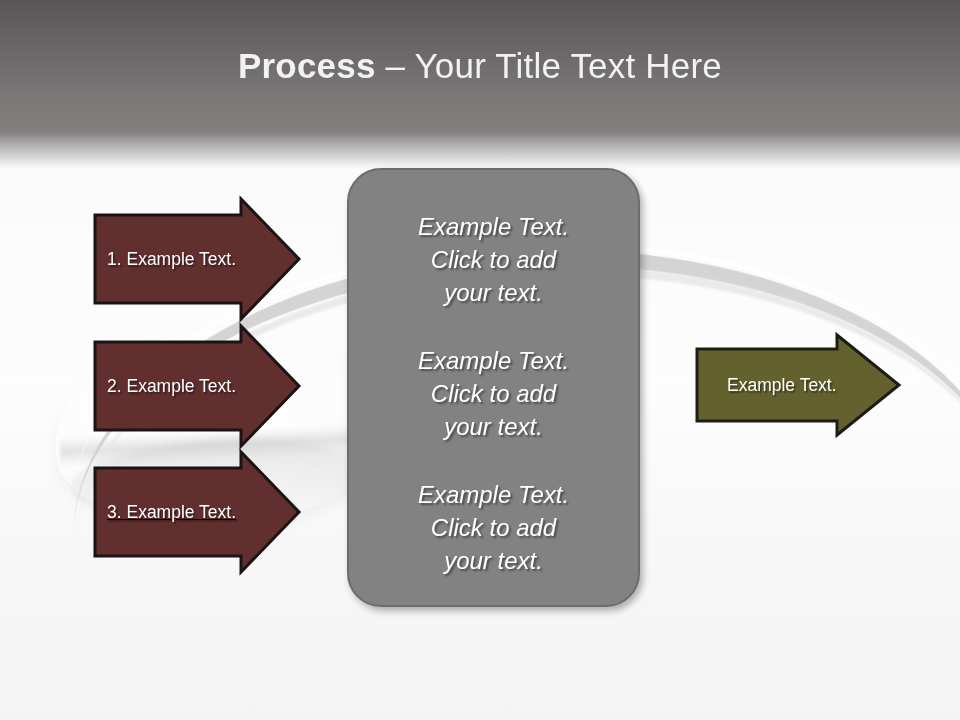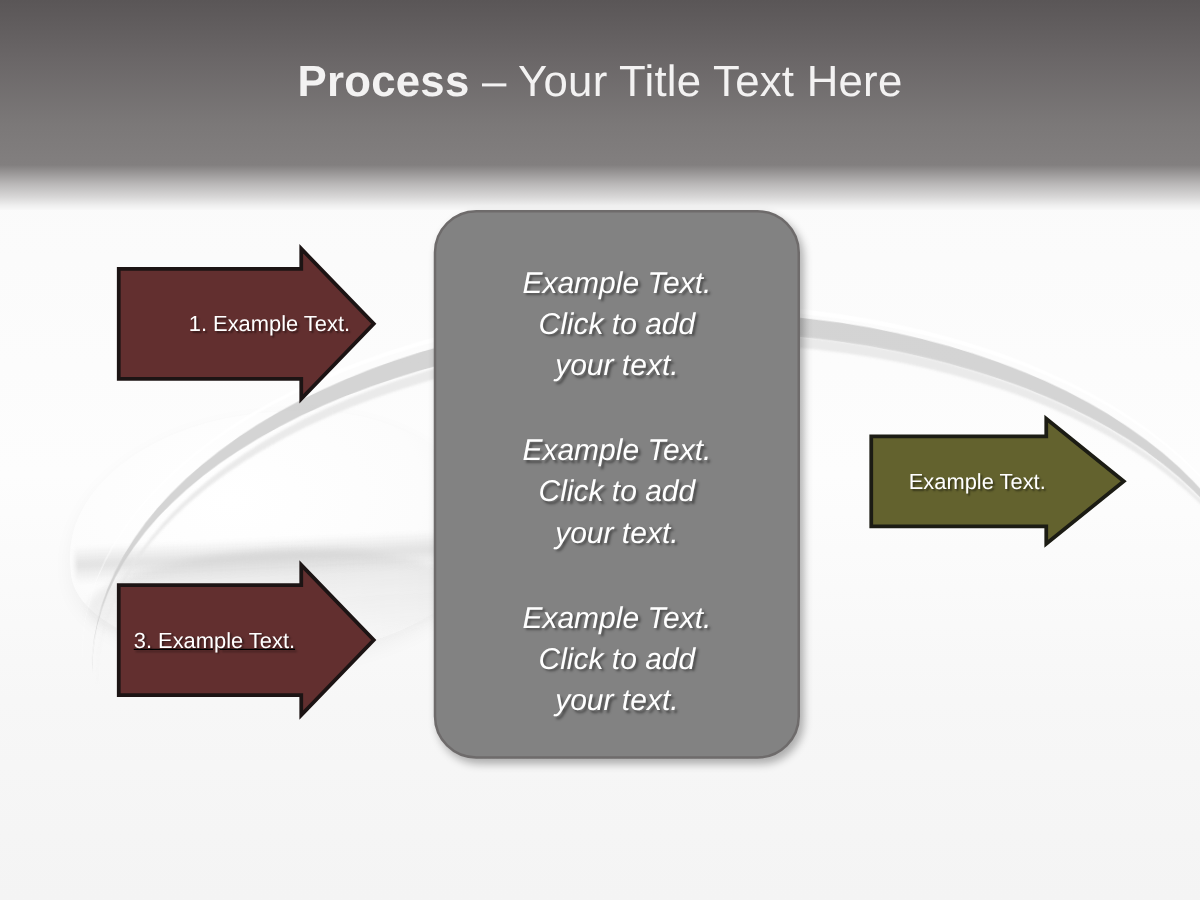--- a/index.html
+++ b/index.html
@@ -151,21 +151,21 @@
   .arrow svg { position: absolute; left: 0; top: 0; overflow: visible; }
   .arrow .arrow-label {
     position: relative;
     z-index: 2;
     color: #ffffff;
     font-size: 17.5px;
     text-shadow: 1.5px 1.5px 1.5px rgba(0,0,0,0.45);
     white-space: nowrap;
   }
 
-  #arrow-1 { left: 93px;  top: 197px; width: 208px; height: 124px; padding-left: 44px; }
+  #arrow-1 { left: 93px;  top: 197px; width: 208px; height: 124px; }
   #arrow-2 { left: 93px;  top: 324px; width: 208px; height: 124px; }
   #arrow-3 { left: 93px;  top: 450px; width: 208px; height: 124px; text-decoration: underline; }
   #arrow-1 .arrow-label,
   #arrow-2 .arrow-label,
   #arrow-3 .arrow-label { margin-left: 14px; }
 
   #arrow-out { left: 695px; top: 333px; width: 206px; height: 104px; }
   #arrow-out .arrow-label { margin-left: 32px; }
 
   
@@ -219,20 +219,26 @@
 
   <div class="title"><span class="t-strong">Process </span><span class="t-light">– Your Title Text Here</span></div>
 
   <div class="arrow" id="arrow-1">
     <svg width="208" height="124" viewBox="0 0 208 124">
       <path d="M2,18 L148,18 L148,2 L206,62 L148,122 L148,106 L2,106 Z" fill="#622f2f" stroke="#1c1414" stroke-width="3"></path>
     </svg>
     <span class="arrow-label">1. Example Text.</span>
   </div>
 
+  <div class="arrow" id="arrow-2">
+    <svg width="208" height="124" viewBox="0 0 208 124">
+      <path d="M2,18 L148,18 L148,2 L206,62 L148,122 L148,106 L2,106 Z" fill="#622f2f" stroke="#1c1414" stroke-width="3"></path>
+    </svg>
+    <span class="arrow-label">2. Example Text.</span>
+  </div>
 
   <div class="arrow" id="arrow-3">
     <svg width="208" height="124" viewBox="0 0 208 124">
       <path d="M2,18 L148,18 L148,2 L206,62 L148,122 L148,106 L2,106 Z" fill="#622f2f" stroke="#1c1414" stroke-width="3"></path>
     </svg>
     <span class="arrow-label">3. Example Text.</span>
   </div>
 
   <div class="panel">
     <div class="panel-block">Example Text.

